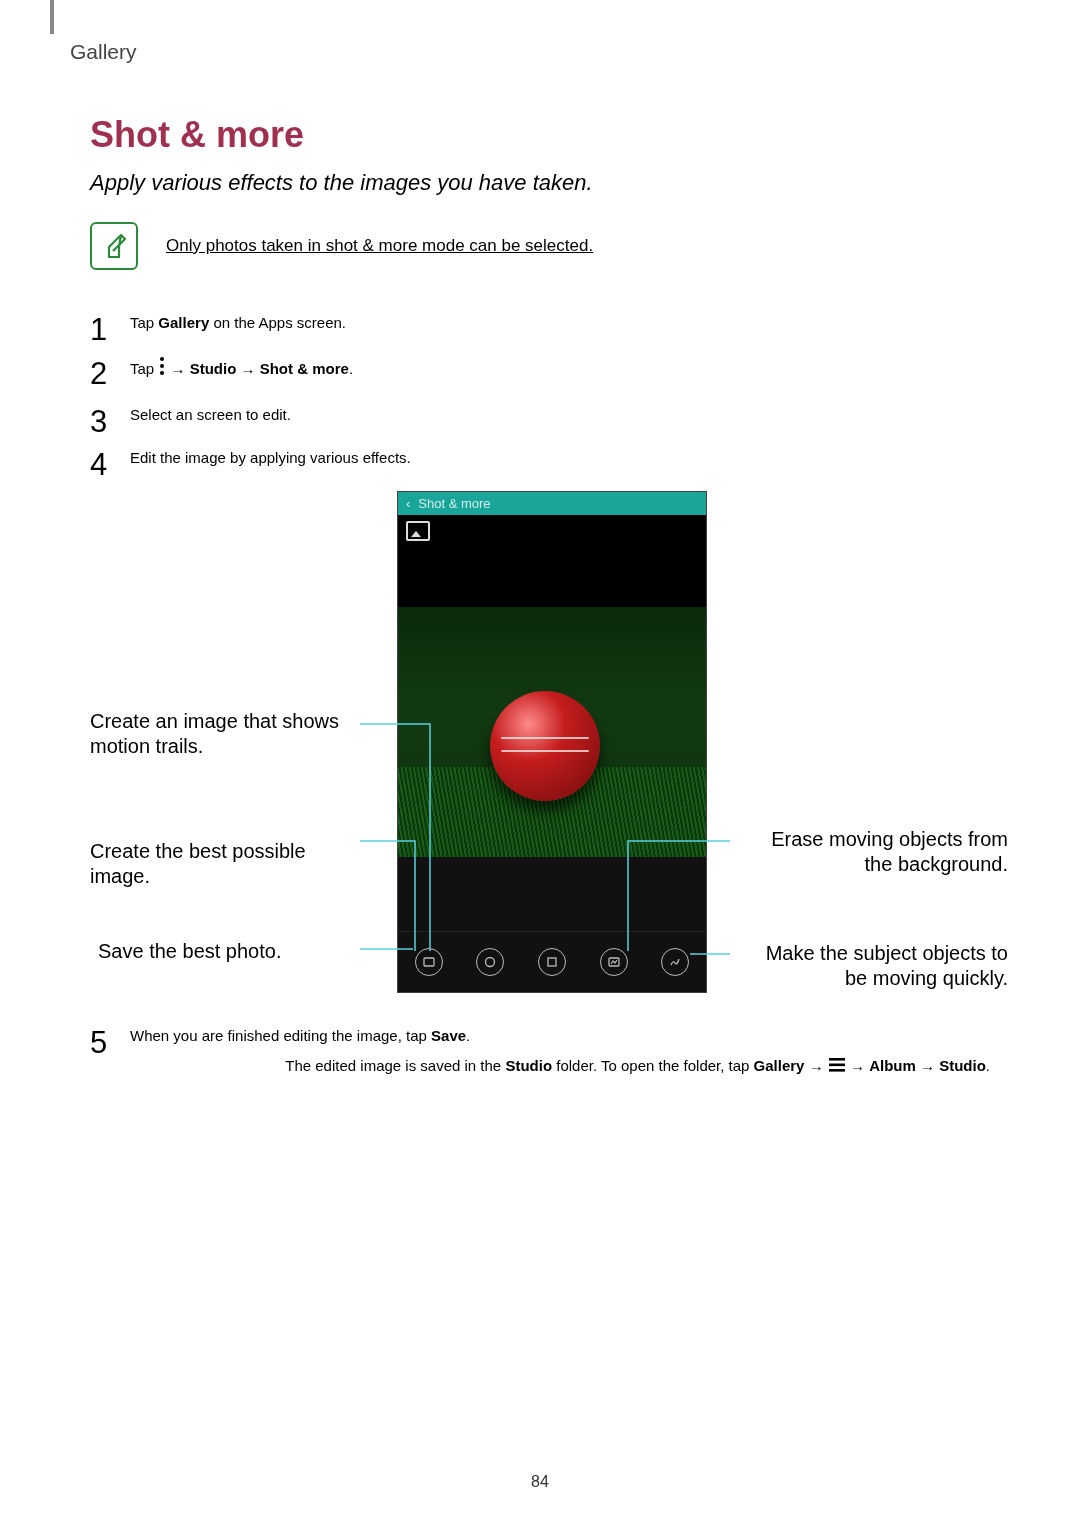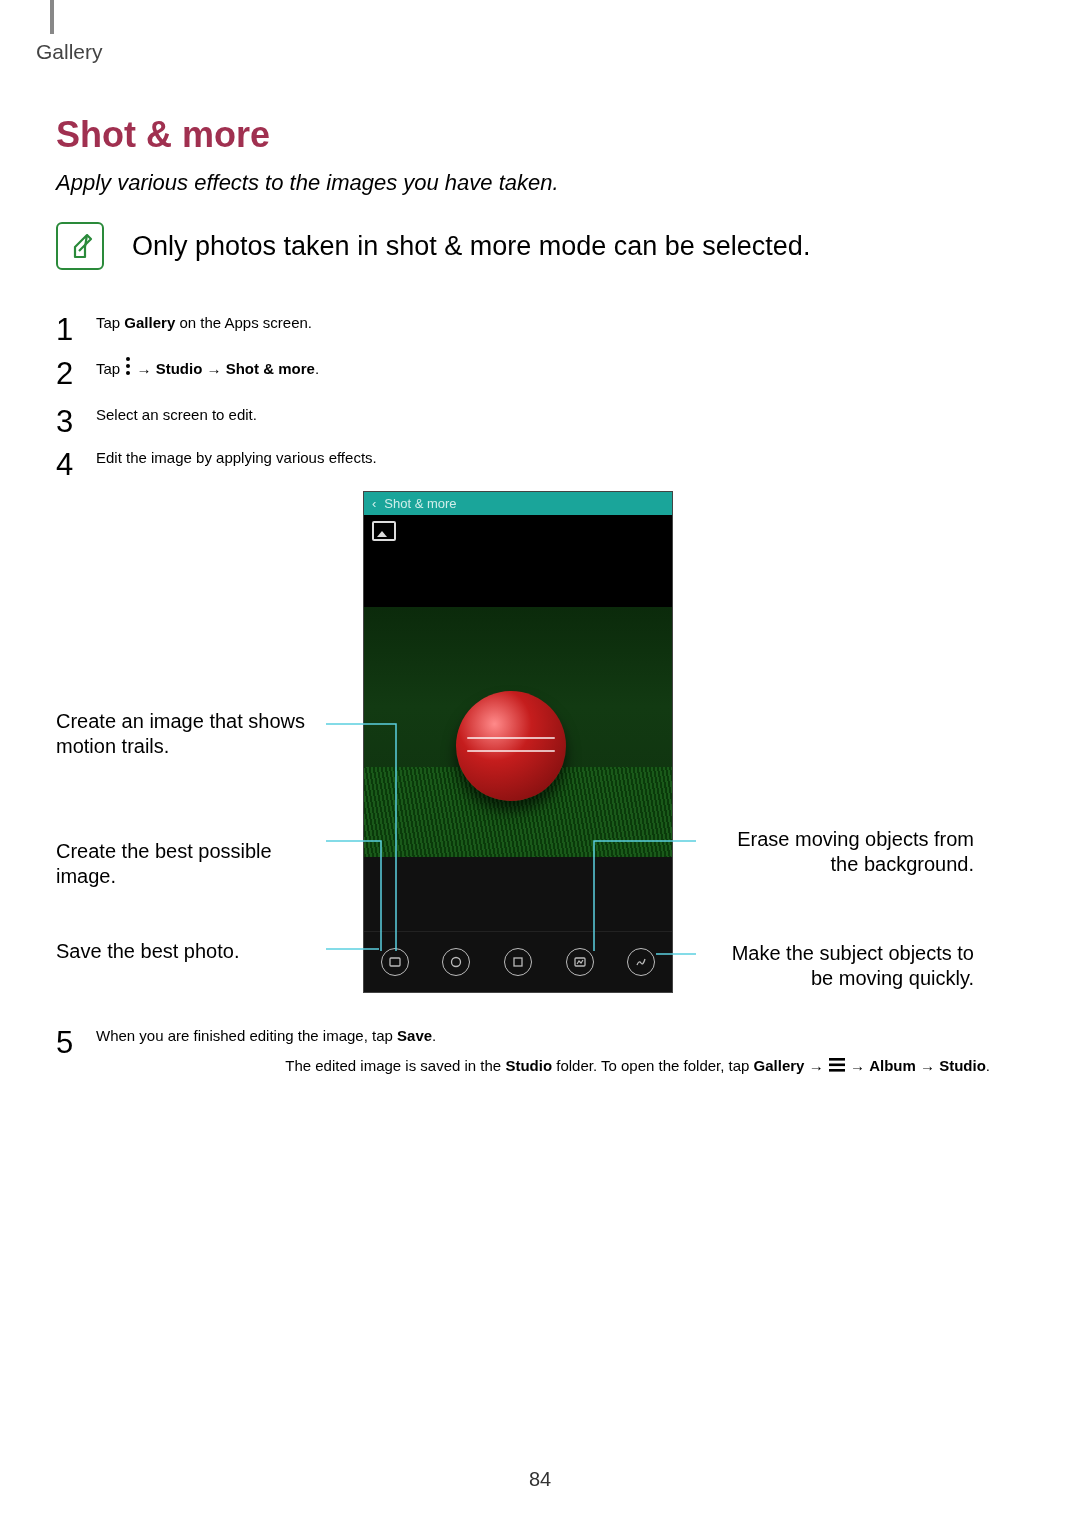--- a/index.html
+++ b/index.html
@@ -7,21 +7,21 @@
     padding: 0;
     font-family: "Segoe UI", Arial, sans-serif;
     background: #fff;
     color: #000;
     width: 1080px;
     height: 1527px;
     position: relative;
     box-sizing: border-box;
   }
   .page {
-    padding: 40px 90px 60px 56px;
+    padding: 40px 90px 60px 90px;
     box-sizing: border-box;
     position: relative;
     height: 100%;
   }
   .top-rule {
     position: absolute;
     left: 50px;
     top: 0;
     width: 4px;
     height: 34px;
@@ -54,21 +54,22 @@
     width: 44px;
     height: 44px;
     border: 2px solid #2a8a3a;
     border-radius: 6px;
     display: flex;
     align-items: center;
     justify-content: center;
     flex: none;
   }
   .note-text {
-    font-size: 27px;
+    font-size: 17px;
+    text-decoration: underline;
   }
   ol.steps {
     list-style: none;
     padding: 0;
     margin: 0;
     counter-reset: step;
   }
   ol.steps > li {
     counter-increment: step;
     position: relative;
@@ -209,21 +210,21 @@
     line-height: 1.25;
     color: #000;
     text-align: right;
   }
   .callout.left { text-align: left; }
   .page-num {
     position: absolute;
     bottom: 36px;
     left: 0; right: 0;
     text-align: center;
-    font-size: 20px;
+    font-size: 16px;
     color: #333;
   }
 </style>
 </head>
 <body>
 
 <div class="top-rule"></div>
 
 <div class="page">
 
@@ -304,21 +305,21 @@
     <svg style="position:absolute;left:0;top:0;width:100%;height:100%;pointer-events:none">
       <path class="callout-line" d="M 270 233 H 340 V 460"></path>
       <path class="callout-line" d="M 270 350 H 325 V 460"></path>
       <path class="callout-line" d="M 270 458 H 323"></path>
       <path class="callout-line" d="M 640 350 H 538 V 460"></path>
       <path class="callout-line" d="M 640 463 H 600"></path>
     </svg>
 
     <div class="callout left" style="left:0; top:218px; width:260px;">Create an image that shows motion trails.</div>
     <div class="callout left" style="left:0; top:348px; width:260px;">Create the best possible image.</div>
-    <div class="callout left" style="left:0; top:448px; width:260px;">Save the best photo.</div>
+    <div class="callout left" style="left:8px; top:448px; width:260px;">Save the best photo.</div>
     <div class="callout" style="left:648px; top:336px; width:270px;">Erase moving objects from the background.</div>
     <div class="callout" style="left:648px; top:450px; width:270px;">Make the subject objects to be moving quickly.</div>
   </div>
 
   <ol class="steps" start="5" style="counter-reset: step 4;">
     <li>
       <span>When you are finished editing the image, tap </span><span class="b">Save</span><span>.</span>
       <div style="margin-top:8px;text-align:right;">
         <span>The edited image is saved in the </span><span class="b">Studio</span><span> folder. To open the folder, tap </span><span class="b">Gallery</span><span> → </span><span class="inline-icon"><svg width="18" height="16" viewBox="0 0 18 16">
               <rect x="1" y="1" width="16" height="2.6"></rect>

